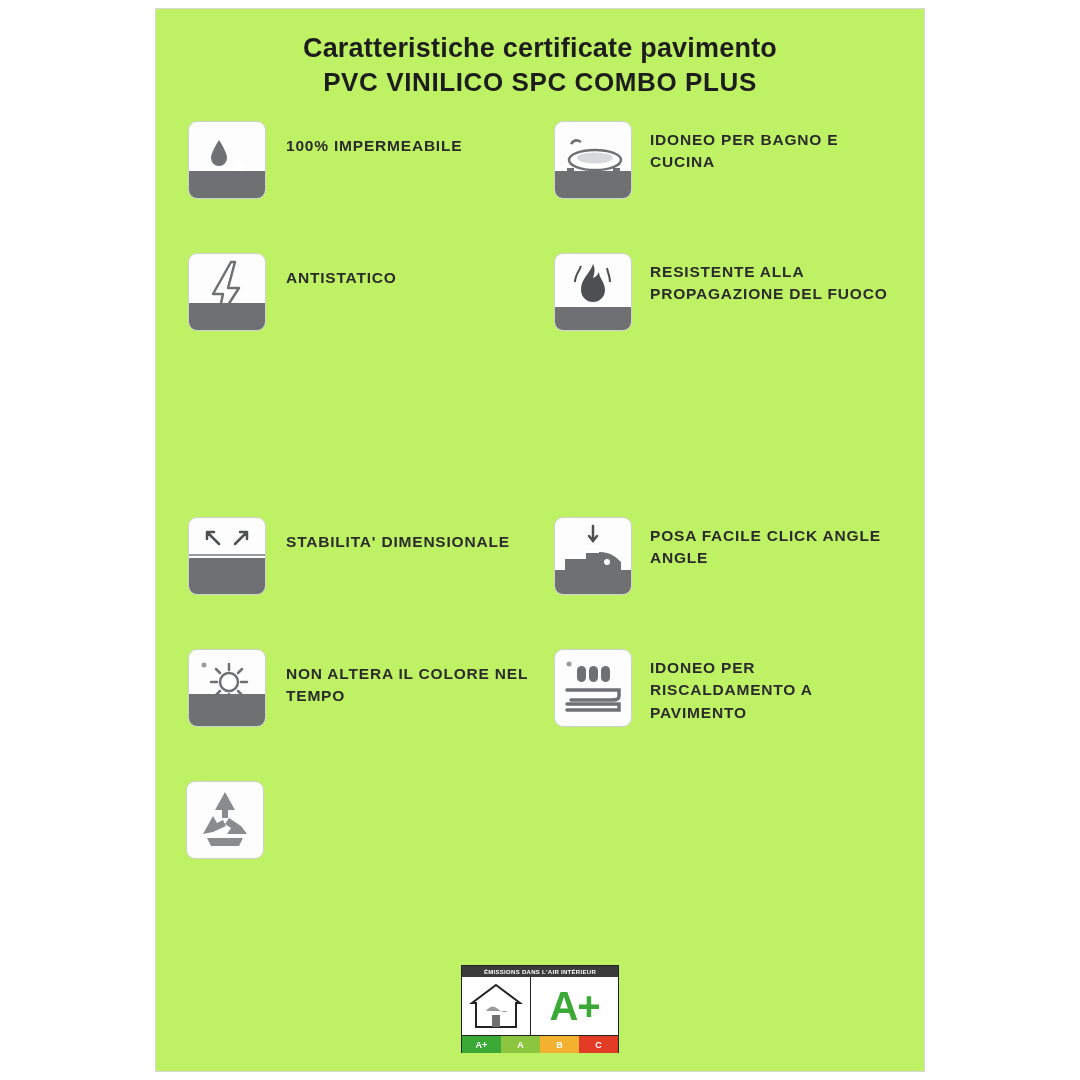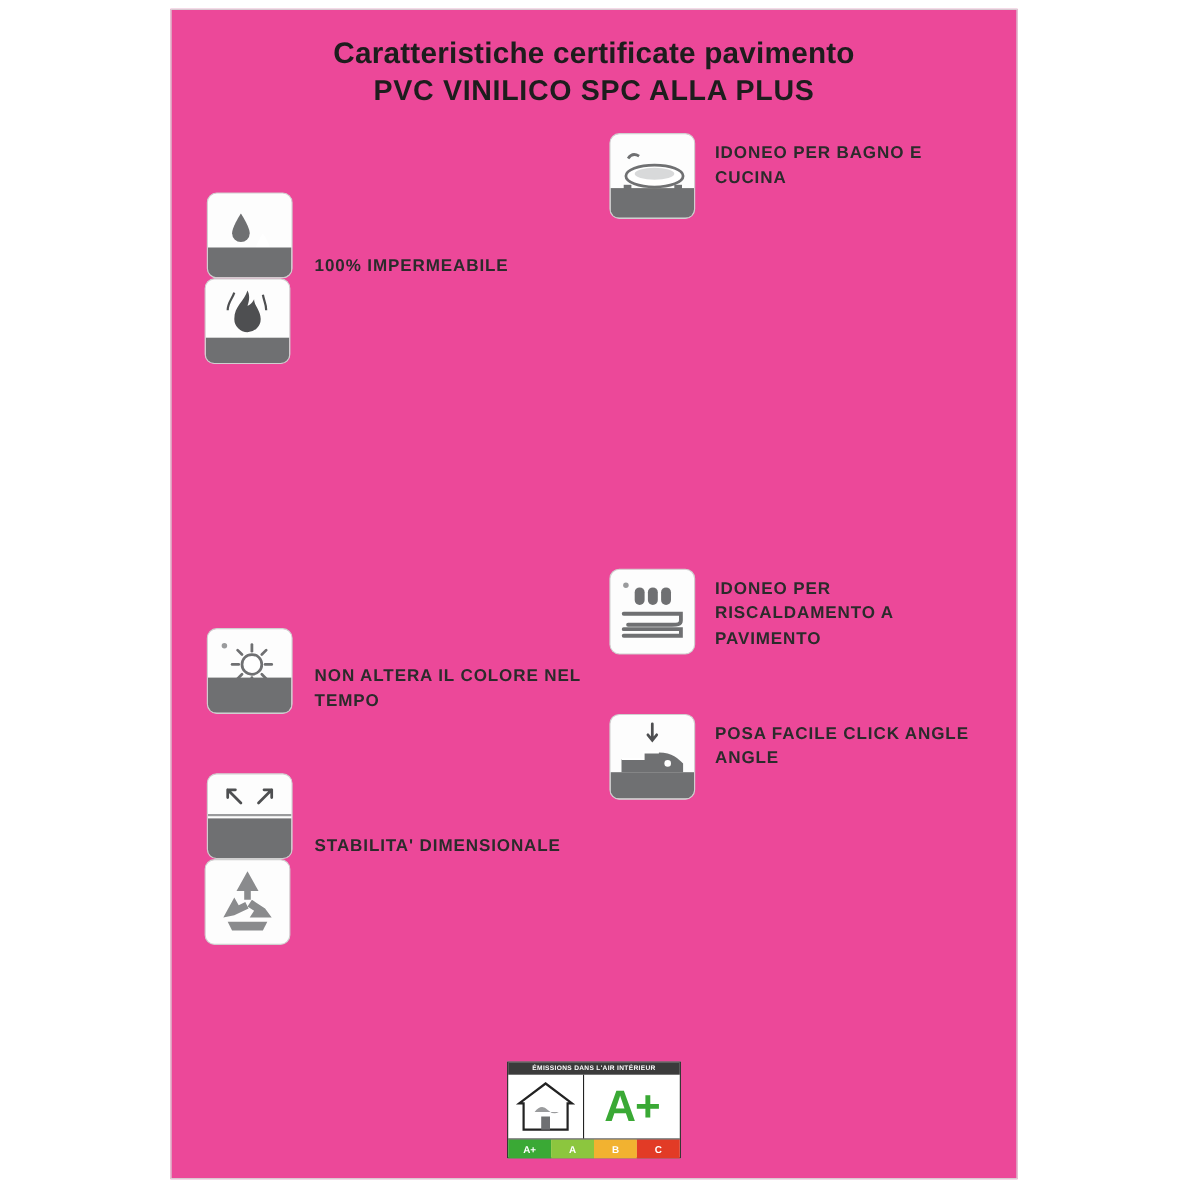--- a/index.html
+++ b/index.html
@@ -12,21 +12,21 @@
     height: 1080px;
     font-family: "Liberation Sans", sans-serif;
     overflow: hidden;
   }
   .sheet {
     position: absolute;
     left: 155px;
     top: 8px;
     width: 770px;
     height: 1064px;
-    background: #ec4899;
+    background: #bef264;
     border: 1px solid #d8d8d8;
     box-sizing: border-box;
   }
   .title-block {
     text-align: center;
     padding-top: 22px;
   }
   .title-line {
     font-size: 27px;
     font-weight: bold;
@@ -50,21 +50,21 @@
     display: flex;
     width: 100%;
     height: 132px;
   }
   .cell {
     display: flex;
     align-items: flex-start;
     width: 50%;
     box-sizing: border-box;
   }
-  .cell.left { padding-left: 14px; align-items: flex-end; }
+  .cell.left { padding-left: 14px; }
   .cell.right { padding-left: 12px; }
   .icon-box {
     width: 76px;
     height: 76px;
     flex: 0 0 76px;
     border: 1px solid #d0d0d0;
     border-radius: 9px;
     background: #fdfdfd;
     position: relative;
     overflow: hidden;
@@ -161,21 +161,21 @@
     justify-content: center;
   }
 </style>
 </head>
 <body>
 
 <div class="sheet">
 
   <div class="title-block">
     <div class="title-line">Caratteristiche certificate pavimento</div>
-    <div class="title-line second">PVC VINILICO SPC ALLA PLUS</div>
+    <div class="title-line second">PVC VINILICO SPC COMBO PLUS</div>
   </div>
 
   <div class="grid">
 
     <div class="row">
       <div class="cell left">
         <div class="icon-box">
           <div class="half-bottom"></div>
           <svg width="76" height="76" viewBox="0 0 76 76">
             <path d="M30 18 C30 18 22 30 22 36 a8 8 0 0 0 16 0 c0 -6 -8 -18 -8 -18z" fill="#6f7072"></path>
@@ -193,34 +193,76 @@
             <path d="M16 22 q4 -6 10 -2" stroke="#6f7072" stroke-width="2.5" fill="none"></path>
             <rect x="12" y="46" width="7" height="12" fill="#6f7072"></rect>
             <rect x="58" y="46" width="7" height="12" fill="#6f7072"></rect>
           </svg>
         </div>
         <div class="feat-label">IDONEO PER BAGNO E CUCINA</div>
       </div>
     </div>
 
     <div class="row">
+      <div class="cell left">
+        <div class="icon-box">
+          <div class="half-bottom"></div>
+          <svg width="76" height="76" viewBox="0 0 76 76">
+            <path d="M42 8 L24 40 L34 40 L28 68 L50 34 L39 34 L46 8 Z" fill="#ffffff" stroke="#6f7072" stroke-width="2.5" stroke-linejoin="round"></path>
+          </svg>
+        </div>
+        <div class="feat-label">ANTISTATICO</div>
+      </div>
       <div class="cell right">
         <div class="icon-box">
           <div class="half-bottom" style="height:30%"></div>
           <svg width="76" height="76" viewBox="0 0 76 76">
             <path d="M38 10 c-3 10 -12 14 -12 26 a12 12 0 0 0 24 0 c0 -8 -6 -12 -6 -18 c-2 4 -4 5 -6 6 c2 -6 2 -10 0 -14z" fill="#4e4f51"></path>
             <path d="M26 12 c-2 6 -6 9 -6 16" stroke="#4e4f51" stroke-width="2" fill="none"></path>
             <path d="M52 14 c1 6 3 8 3 14" stroke="#4e4f51" stroke-width="2" fill="none"></path>
             <text x="38" y="60" font-family="Liberation Sans, sans-serif" font-size="11" font-weight="bold" fill="#ffffff" text-anchor="middle">Bfl-s1</text>
           </svg>
         </div>
-      </div>
-    </div>
-
-    <div class="row">
+        <div class="feat-label">RESISTENTE ALLA PROPAGAZIONE DEL FUOCO</div>
+      </div>
+    </div>
+
+    <div class="row">
+    </div>
+
+    <div class="row">
+      <div class="cell left">
+        <div class="icon-box">
+          <div class="band" style="top:36px;height:2px;background:#9a9b9d;"></div>
+          <div class="half-bottom" style="height:48%;background:#6f7072;"></div>
+          <svg width="76" height="76" viewBox="0 0 76 76">
+            <g stroke="#4e4f51" stroke-width="2.5" fill="none" stroke-linecap="round">
+              <path d="M30 26 L18 14 M18 14 L18 21 M18 14 L25 14"></path>
+              <path d="M46 26 L58 14 M58 14 L58 21 M58 14 L51 14"></path>
+            </g>
+            <g stroke="#ffffff" stroke-width="2.5" fill="none" stroke-linecap="round">
+              <path d="M30 48 L18 60 M18 60 L18 53 M18 60 L25 60"></path>
+              <path d="M46 48 L58 60 M58 60 L58 53 M58 60 L51 60"></path>
+            </g>
+          </svg>
+        </div>
+        <div class="feat-label">STABILITA' DIMENSIONALE</div>
+      </div>
+      <div class="cell right">
+        <div class="icon-box">
+          <div class="half-bottom" style="height:32%"></div>
+          <svg width="76" height="76" viewBox="0 0 76 76">
+            <path d="M38 8 L38 22 M34 18 L38 23 L42 18" stroke="#4e4f51" stroke-width="2.5" fill="none" stroke-linecap="round"></path>
+            <path d="M10 40 L30 40 L30 34 L44 34 C56 34 62 40 66 44 L66 52 L10 52 Z" fill="#6f7072"></path>
+            <path d="M10 40 L30 40 L30 34 L44 34" fill="none" stroke="#ffffff" stroke-width="2"></path>
+            <circle cx="52" cy="44" r="3" fill="#ffffff"></circle>
+          </svg>
+        </div>
+        <div class="feat-label">POSA FACILE CLICK ANGLE ANGLE</div>
+      </div>
     </div>
 
     <div class="row">
       <div class="cell left">
         <div class="icon-box">
           <div class="half-bottom" style="height:42%"></div>
           <svg width="76" height="76" viewBox="0 0 76 76">
             <circle cx="40" cy="32" r="9" fill="#ffffff" stroke="#6f7072" stroke-width="2.5"></circle>
             <g stroke="#6f7072" stroke-width="2.5" stroke-linecap="round">
               <path d="M40 14 L40 20"></path>
@@ -246,52 +288,20 @@
             <path d="M12 40 L64 40 L64 46 C64 50 60 50 56 50 L16 50" stroke="#6f7072" stroke-width="3.5" fill="none" stroke-linecap="round"></path>
             <path d="M12 54 L64 54 L64 60 L12 60" stroke="#6f7072" stroke-width="3.5" fill="none" stroke-linecap="round"></path>
             <circle cx="14" cy="14" r="2.5" fill="#9a9b9d"></circle>
           </svg>
         </div>
         <div class="feat-label">IDONEO PER RISCALDAMENTO A PAVIMENTO</div>
       </div>
     </div>
 
     <div class="row">
-      <div class="cell left">
-        <div class="icon-box">
-          <div class="band" style="top:36px;height:2px;background:#9a9b9d;"></div>
-          <div class="half-bottom" style="height:48%;background:#6f7072;"></div>
-          <svg width="76" height="76" viewBox="0 0 76 76">
-            <g stroke="#4e4f51" stroke-width="2.5" fill="none" stroke-linecap="round">
-              <path d="M30 26 L18 14 M18 14 L18 21 M18 14 L25 14"></path>
-              <path d="M46 26 L58 14 M58 14 L58 21 M58 14 L51 14"></path>
-            </g>
-            <g stroke="#ffffff" stroke-width="2.5" fill="none" stroke-linecap="round">
-              <path d="M30 48 L18 60 M18 60 L18 53 M18 60 L25 60"></path>
-              <path d="M46 48 L58 60 M58 60 L58 53 M58 60 L51 60"></path>
-            </g>
-          </svg>
-        </div>
-        <div class="feat-label">STABILITA' DIMENSIONALE</div>
-      </div>
-      <div class="cell right">
-        <div class="icon-box">
-          <div class="half-bottom" style="height:32%"></div>
-          <svg width="76" height="76" viewBox="0 0 76 76">
-            <path d="M38 8 L38 22 M34 18 L38 23 L42 18" stroke="#4e4f51" stroke-width="2.5" fill="none" stroke-linecap="round"></path>
-            <path d="M10 40 L30 40 L30 34 L44 34 C56 34 62 40 66 44 L66 52 L10 52 Z" fill="#6f7072"></path>
-            <path d="M10 40 L30 40 L30 34 L44 34" fill="none" stroke="#ffffff" stroke-width="2"></path>
-            <circle cx="52" cy="44" r="3" fill="#ffffff"></circle>
-          </svg>
-        </div>
-        <div class="feat-label">POSA FACILE CLICK ANGLE ANGLE</div>
-      </div>
-    </div>
-
-    <div class="row">
       <div class="cell right">
         <div class="icon-box">
           <svg width="76" height="76" viewBox="0 0 76 76">
             <g fill="#8a8b8d">
               <path d="M38 10 L48 28 L41 28 L41 36 L35 36 L35 28 L28 28 Z"></path>
               <path d="M16 52 L26 34 L30 41 L36 38 L39 44 L26 50 Z"></path>
               <path d="M60 52 L40 52 L44 46 L38 42 L42 36 L54 44 Z"></path>
               <path d="M20 56 L56 56 L52 64 L24 64 Z"></path>
             </g>
           </svg>

